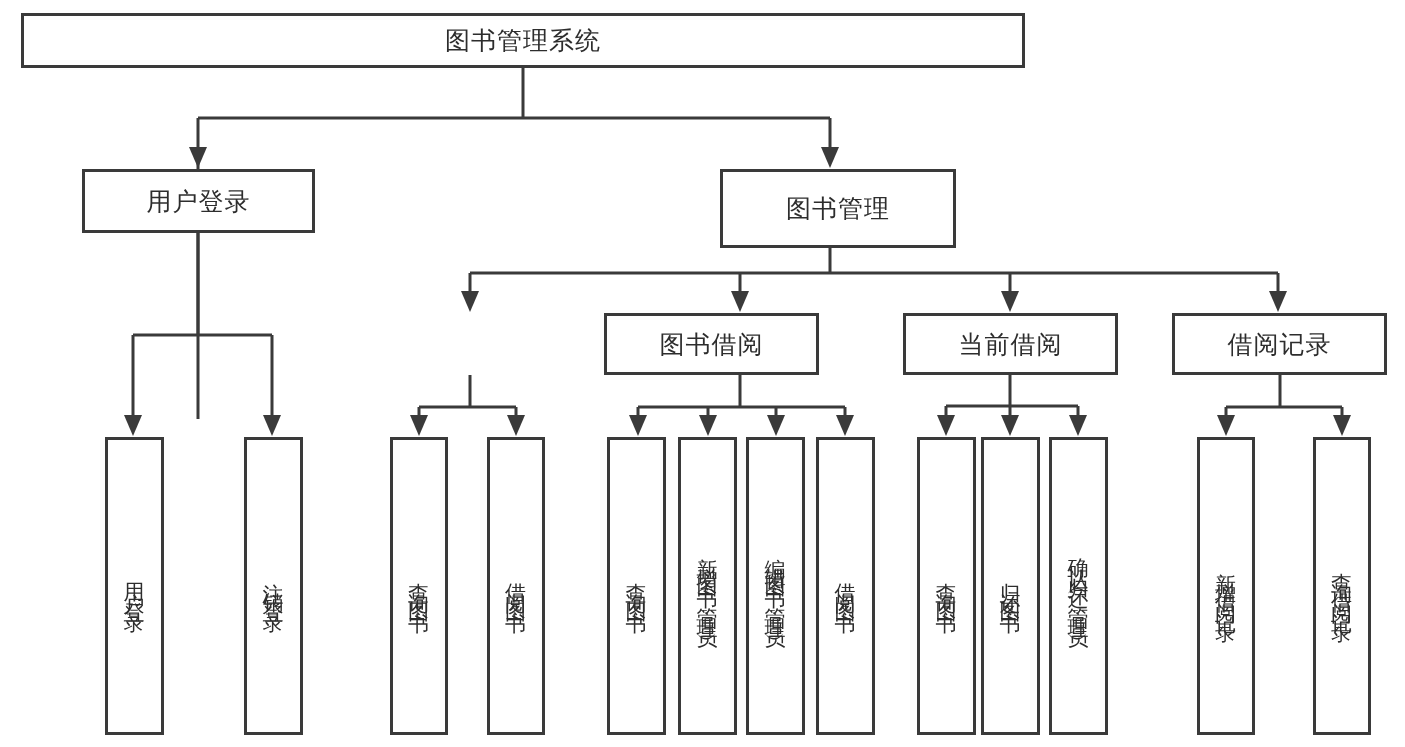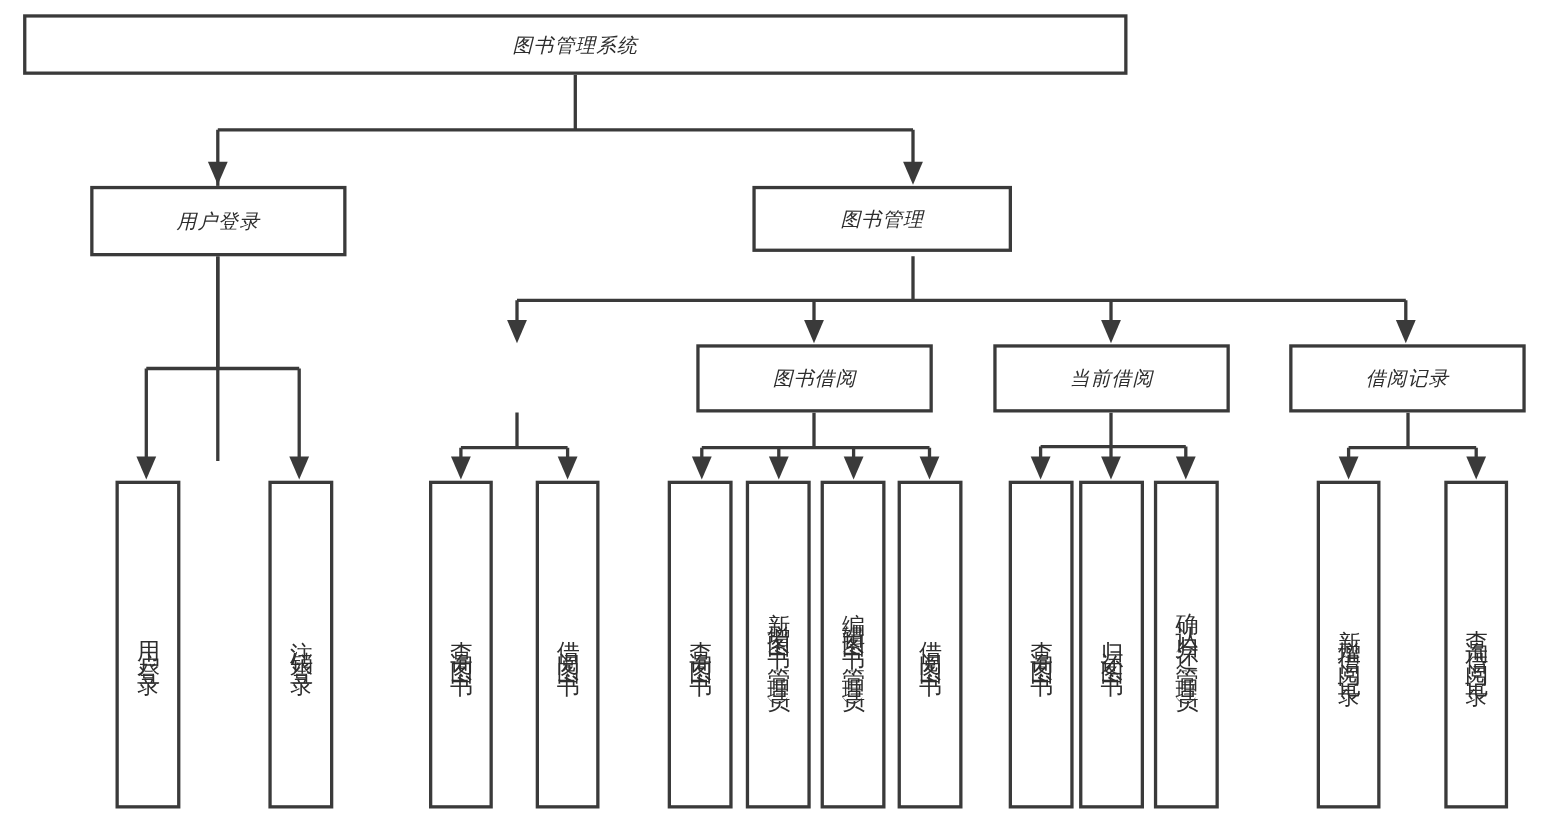--- a/index.html
+++ b/index.html
@@ -12,21 +12,21 @@
   }
   .connectors{position:absolute;left:0;top:0;width:1405px;height:747px;pointer-events:none;}
   .connectors path{stroke:var(--line);stroke-width:3;fill:none;}
   .connectors polygon{fill:var(--line);stroke:none;}
   .node{
     position:absolute;box-sizing:border-box;border:3px solid var(--border);
     background:var(--fill);color:var(--text);
     display:flex;align-items:center;justify-content:center;
     z-index:1;
   }
-  .h{font-size:18px;letter-spacing:1px;white-space:nowrap;font-style:italic;}
+  .h{font-size:25px;letter-spacing:1px;white-space:nowrap;}
   .v{
     writing-mode:vertical-rl;text-orientation:mixed;
     font-size:21px;letter-spacing:10px;line-height:1.1;
   }
   .watermark{
     position:absolute;left:1176px;top:714px;z-index:5;
     font-size:19px;letter-spacing:1px;color:var(--watermark);
     white-space:nowrap;opacity:.9;
   }
 </style>
@@ -71,23 +71,23 @@
       <polygon points="1001,415 1019,415 1010,436"></polygon>
       <polygon points="1069,415 1087,415 1078,436"></polygon>
       <polygon points="1217,415 1235,415 1226,436"></polygon>
       <polygon points="1333,415 1351,415 1342,436"></polygon>
     </g>
   </svg>
 
   <div class="node h" style="left:21px;top:13px;width:1004px;height:55px;">图书管理系统</div>
 
   <div class="node h" style="left:82px;top:169px;width:233px;height:64px;">用户登录</div>
-  <div class="node h" style="left:684px;top:169px;width:236px;height:60px;">图书管理</div>
+  <div class="node h" style="left:720px;top:169px;width:236px;height:79px;">图书管理</div>
 
-  <div class="node h" style="left:633px;top:313px;width:215px;height:62px;">图书借阅</div>
+  <div class="node h" style="left:604px;top:313px;width:215px;height:62px;">图书借阅</div>
   <div class="node h" style="left:903px;top:313px;width:215px;height:62px;">当前借阅</div>
   <div class="node h" style="left:1172px;top:313px;width:215px;height:62px;">借阅记录</div>
 
   <div class="node v" style="left:105px;top:437px;width:59px;height:298px;">用户登录</div>
   <div class="node v" style="left:244px;top:437px;width:59px;height:298px;">注销登录</div>
 
   <div class="node v" style="left:390px;top:437px;width:58px;height:298px;">查询图书</div>
   <div class="node v" style="left:487px;top:437px;width:58px;height:298px;">借阅图书</div>
 
   <div class="node v" style="left:607px;top:437px;width:59px;height:298px;">查询图书</div>

